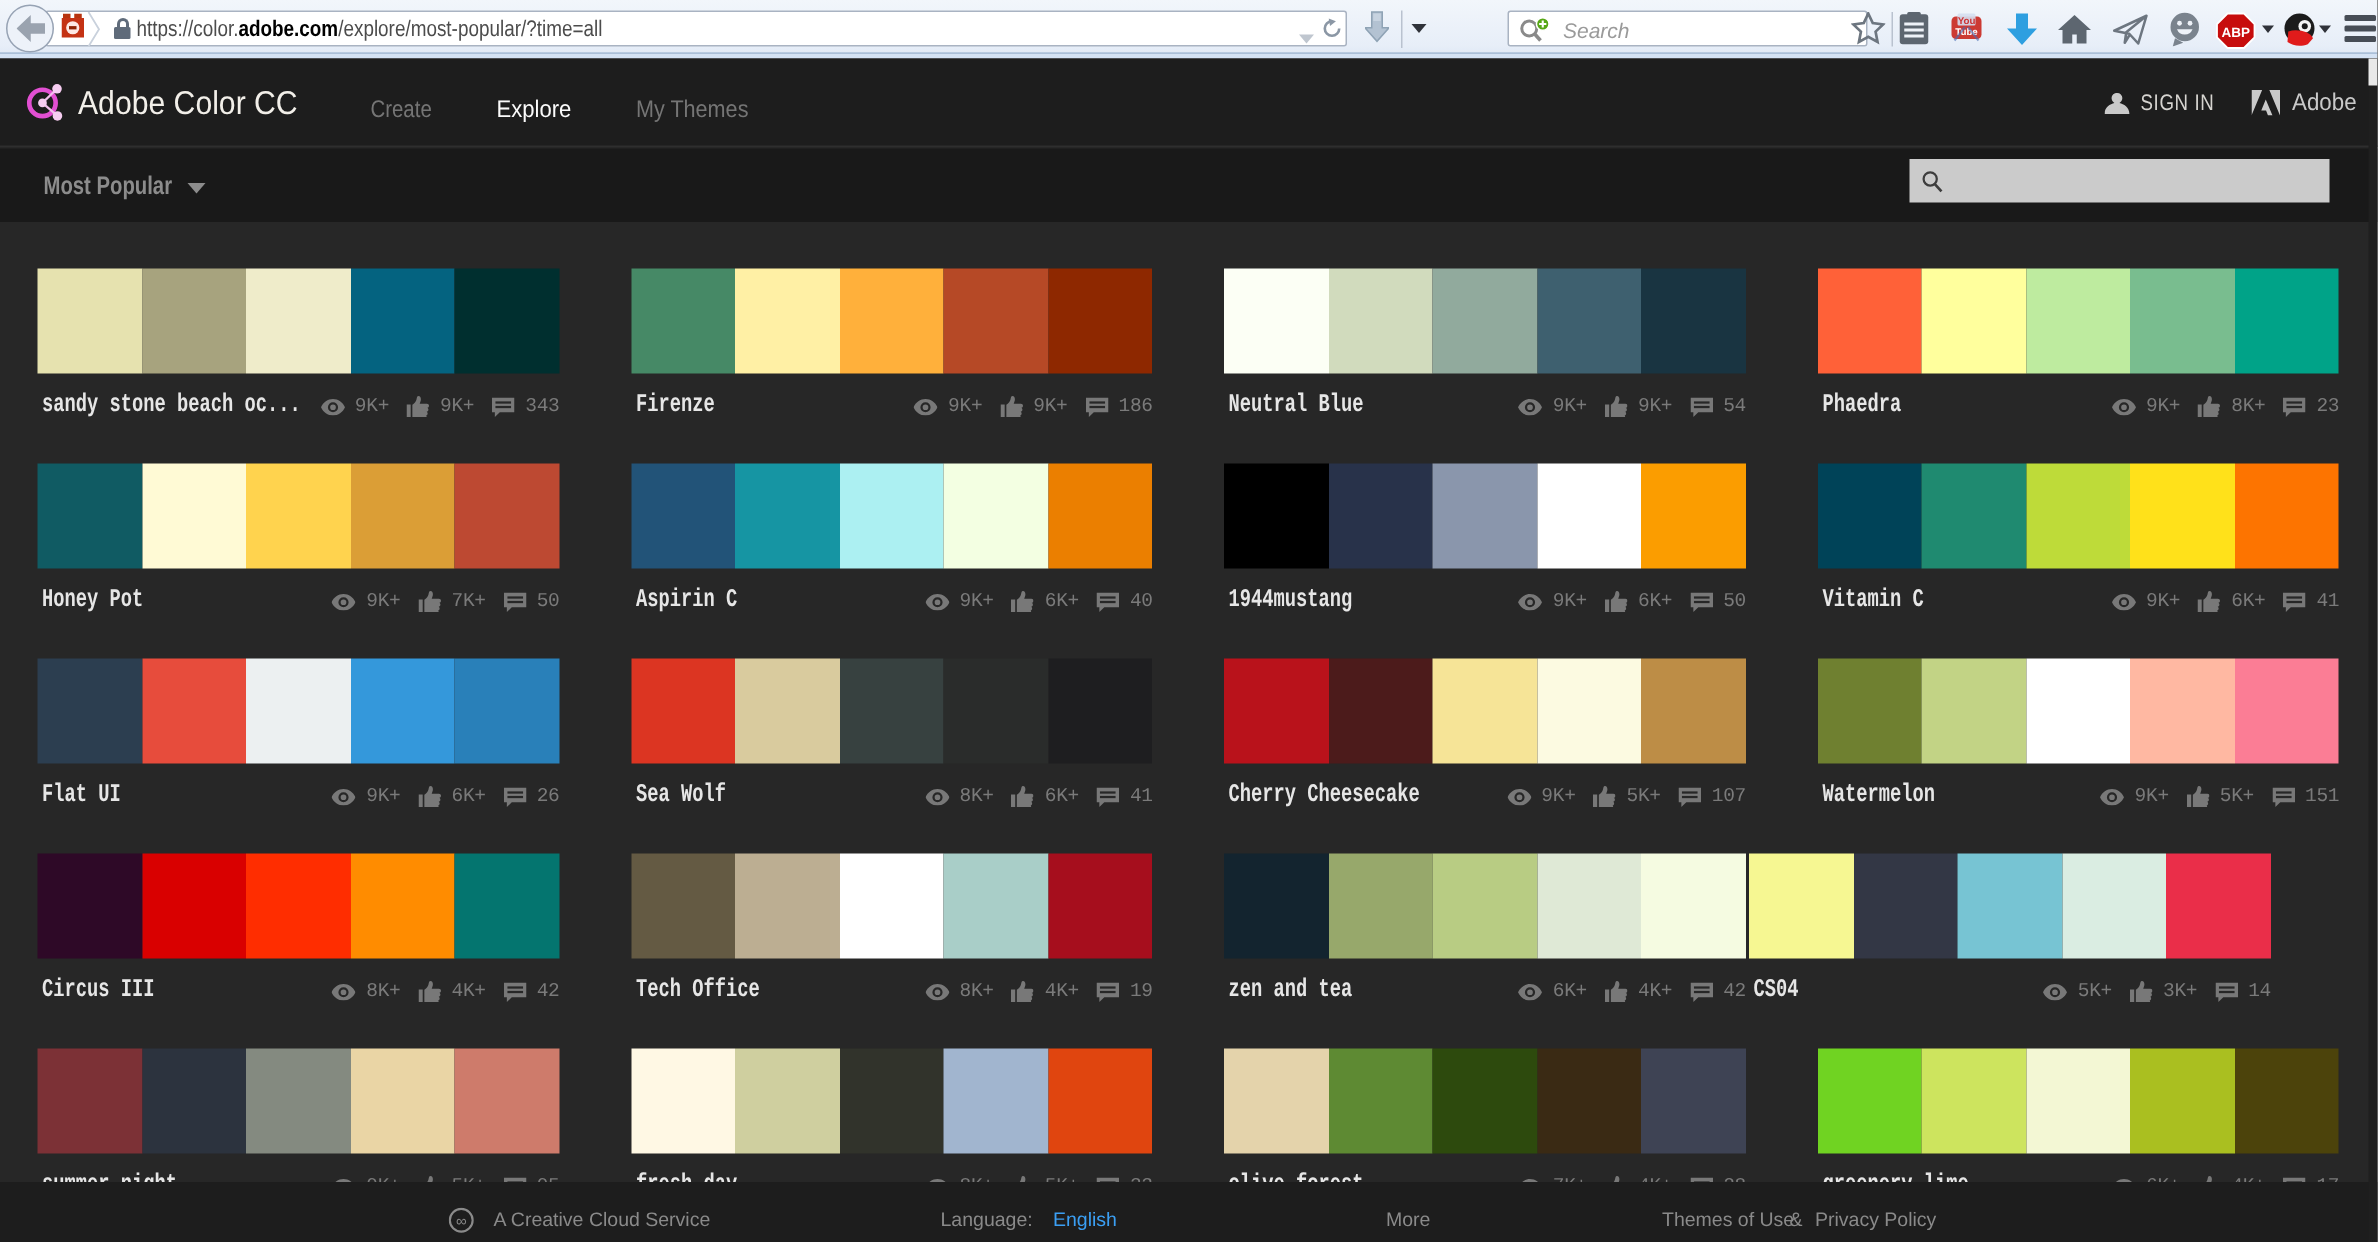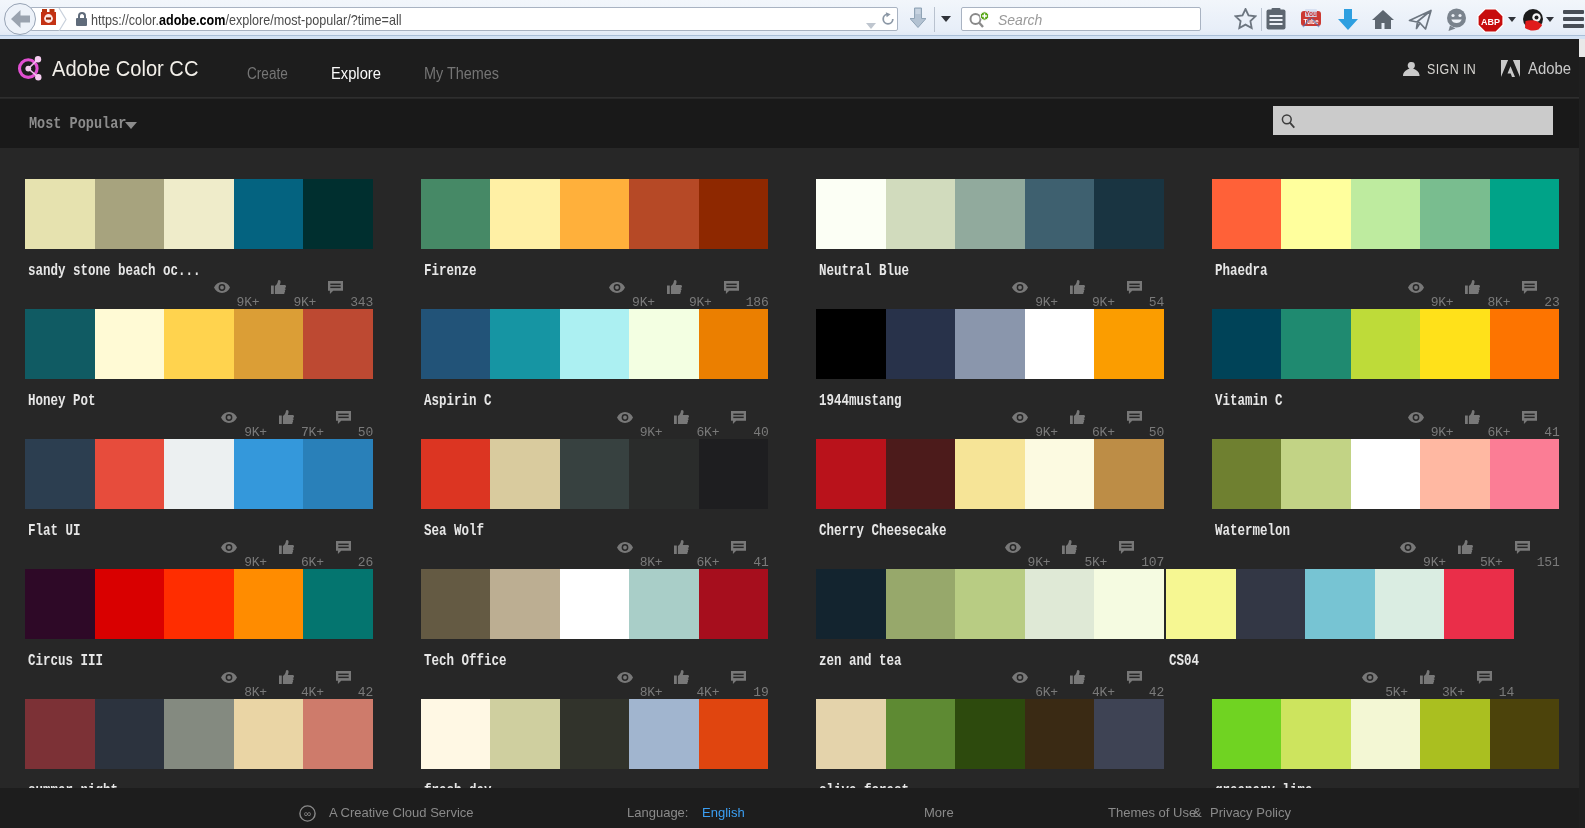--- a/index.html
+++ b/index.html
@@ -15,58 +15,58 @@
 .chevsep { position:absolute; left:58px; top:8px; }
 .padlock { position:absolute; left:76px; top:12px; width:11px; height:14px; }
 .padlock .body { position:absolute; left:0; bottom:0; width:11px; height:8px; background:#5f6b7a; border-radius:1px; }
 .padlock .sh { position:absolute; left:1.5px; top:0; width:8px; height:7px; border:2px solid #5f6b7a; border-bottom:none; border-radius:4px 4px 0 0; }
 .urltext { position:absolute; left:91px; top:11px; font-size:15px; color:#4c4c4c; white-space:nowrap; transform:scaleX(0.84); transform-origin:left; }
 .urltext b { color:#000; font-weight:bold; }
 .urldrop { position:absolute; left:835px; top:15px; width:0; height:0; border-left:5.5px solid transparent; border-right:5.5px solid transparent; border-top:6.5px solid #bfc6cf; }
 .dlarrow { position:absolute; left:910px; top:7px; }
 .chromesep { position:absolute; left:934px; top:7px; width:1px; height:25px; background:#b9c2cf; }
 .minidrop { position:absolute; left:941px; top:16px; width:0; height:0; border-left:5px solid transparent; border-right:5px solid transparent; border-top:6px solid #30333a; }
-.searchbar { position:absolute; left:961px; top:7px; width:240px; height:24px; background:#fff; border:1px solid #a9b3c2; border-radius:2px; }
+.searchbar { position:absolute; left:1005px; top:7px; width:240px; height:24px; background:#fff; border:1px solid #a9b3c2; border-radius:2px; }
 .searchtext { position:absolute; left:36px; top:4px; font-style:italic; font-size:14px; color:#9a9a9a; }
 .toolicon { position:absolute; top:8px; }
 .hamburger { position:absolute; left:1563px; top:10px; width:21px; height:18px; }
 .hamburger div { height:3.5px; background:#474d56; margin-bottom:3.5px; border-radius:1px; }
 
 
 .header { position:absolute; left:0; top:39px; width:1585px; height:59px; background:#1d1d1d; border-bottom:1px solid #2e2e2e; }
 .logo { position:absolute; left:17px; top:16px; }
 .brand { position:absolute; left:52px; top:17px; font-size:22px; color:#f2efe9;
   transform:scaleX(0.914); transform-origin:left; white-space:nowrap; }
 .nav { position:absolute; top:26px; font-size:16px; transform-origin:left; white-space:nowrap; }
 .nav.create { left:247px; color:#757575; transform:scaleX(0.85); }
 .nav.explore { left:331px; color:#fbfbfb; transform:scaleX(0.92); }
 .nav.mythemes { left:424px; color:#757575; transform:scaleX(0.9); }
 .signin { position:absolute; left:1403px; top:23px; }
 .signintext { position:absolute; left:1427px; top:21px; font-size:15px; letter-spacing:0.5px; color:#d6d4d0; transform:scaleX(0.83); transform-origin:left; }
 .adobelogo { position:absolute; left:1501px; top:21px; }
 .adobetext { position:absolute; left:1528px; top:21px; font-size:16px; color:#c9c9c9; transform:scaleX(0.93); transform-origin:left; }
 
 
-.subheader { position:absolute; left:0; top:99px; width:1585px; height:49px; background:#191919;font-family:Liberation Mono, monospace; }
+.subheader { position:absolute; left:0; top:99px; width:1585px; height:49px; background:#191919; }
 .mostpop { position:absolute; left:29px; top:15px; font-size:17px; font-weight:bold; color:#8c8c8c;
   transform:scaleX(0.796); transform-origin:left; white-space:nowrap; }
 .mptri { position:absolute; left:125px; top:23px; width:0; height:0;
   border-left:6.5px solid transparent; border-right:6.5px solid transparent; border-top:7.5px solid #8c8c8c; }
 .sitesearch { position:absolute; left:1273px; top:7px; width:280px; height:29px; background:#cbcbcb; }
 
 
 .tile { position:absolute; width:348px;font-family:Liberation Mono, monospace; }
 .swatches { display:flex; width:348px; height:70px; }
 .swatches div { flex:1; }
 .label { position:absolute; left:0; top:70px; width:348px; height:36px; }
 .tname { position:absolute; left:3px; top:12px; font-size:17px; font-weight:bold; color:#e6e6e6;
   white-space:nowrap; transform:scaleX(0.735); transform-origin:left; }
 .stats { position:absolute; right:0; top:14px; display:flex; align-items:center; color:#7a7a7a; font-size:13px; }
 .stats svg { margin-top:1px; }
-.stats .num { margin-left:7px; margin-right:12px; letter-spacing:-0.2px;margin-top:32px; }
+.stats .num { margin-left:7px; margin-right:12px; letter-spacing:-0.2px; }
 .stats .nlast { margin-right:0; }
 
 
 .footer { position:absolute; left:0; top:788px; width:1585px; height:40px; background:#1d1d1d; z-index:5; }
 .footer .item { position:absolute; top:17px; font-size:13px; color:#8a8a8a; }
 .footer .blue { color:#3b9ff3; }
 
 
 .sbar { position:absolute; left:1579px; top:39px; width:6px; height:789px; background:#1f1f1f; z-index:9; }
 .sbar .thumb { position:absolute; left:0; top:0; width:6px; height:18px; background:#e9e9e9; }

